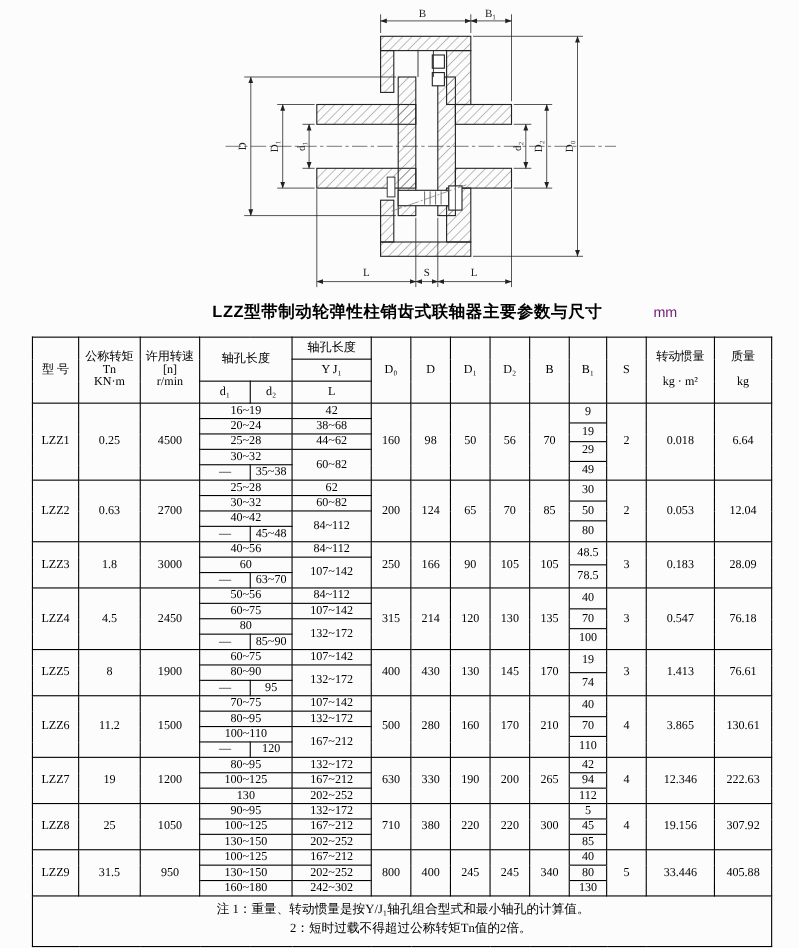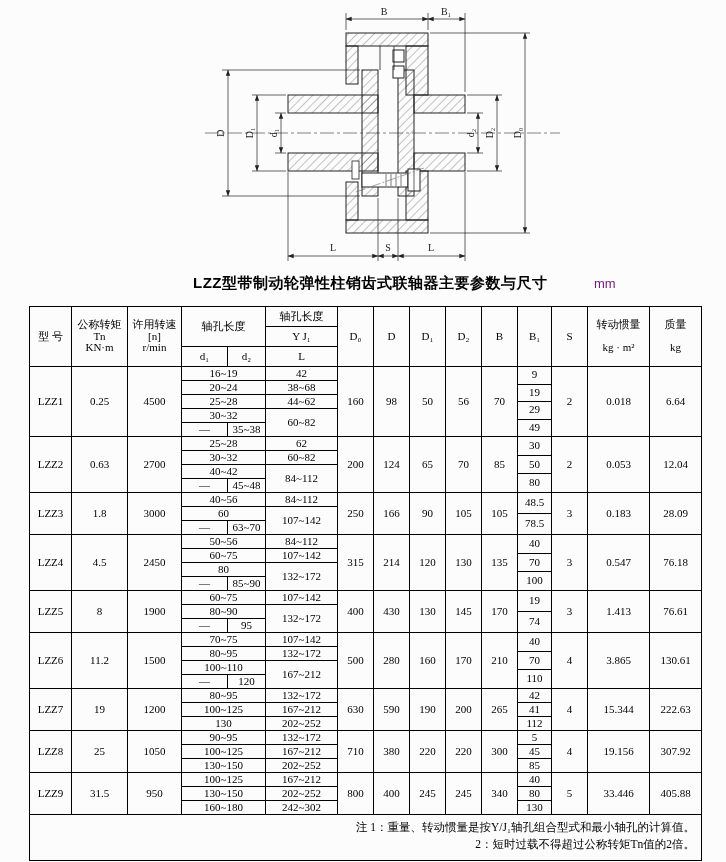--- a/index.html
+++ b/index.html
@@ -35,21 +35,21 @@
     border:1px solid #000;text-align:center;vertical-align:middle;
     padding:0 1px;font-weight:normal;overflow:hidden;
   }
   table.params thead th{white-space:pre-line;height:19px;}
   table.params tbody tr{height:14px;}
   td.b1-cell{position:relative;padding:0;}
   .b1-stack{position:absolute;left:0;top:0;right:0;bottom:0;display:flex;flex-direction:column;}
   .b1-stack div{flex:1;display:flex;align-items:center;justify-content:center;border-bottom:1px solid #000;}
   .b1-stack div:last-child{border-bottom:none;}
   tfoot td.notes{
-    text-align:right;padding:4px 6px 6px 8px;line-height:1.5;font-size:11.5px;
+    text-align:center;padding:4px 6px 6px 8px;line-height:1.5;font-size:11.5px;
   }
   tfoot td.notes .note-line2{padding-left:14px;font-family:Liberation Serif, serif;}
 </style>
 </head>
 <body>
 
 <div class="page">
 
   <div class="diagram-wrap">
   <svg width="726" height="268" viewBox="0 0 726 268">
@@ -406,33 +406,33 @@
           <td>—</td>
           <td>120</td>
         </tr>
         <tr>
           <td rowspan="3">LZZ7</td>
           <td rowspan="3">19</td>
           <td rowspan="3">1200</td>
           <td colspan="2">80~95</td>
           <td rowspan="1">132~172</td>
           <td rowspan="3">630</td>
-          <td rowspan="3">590</td>
+          <td rowspan="3">330</td>
           <td rowspan="3">190</td>
           <td rowspan="3">200</td>
           <td rowspan="3">265</td>
           <td rowspan="3" class="b1-cell">
             <div class="b1-stack">
               <div>42</div>
-              <div>41</div>
+              <div>94</div>
               <div>112</div>
             </div>
           </td>
           <td rowspan="3">4</td>
-          <td rowspan="3">15.344</td>
+          <td rowspan="3">12.346</td>
           <td rowspan="3">222.63</td>
         </tr>
         <tr>
           <td colspan="2">100~125</td>
           <td rowspan="1">167~212</td>
         </tr>
         <tr>
           <td colspan="2">130</td>
           <td rowspan="1">202~252</td>
         </tr>

